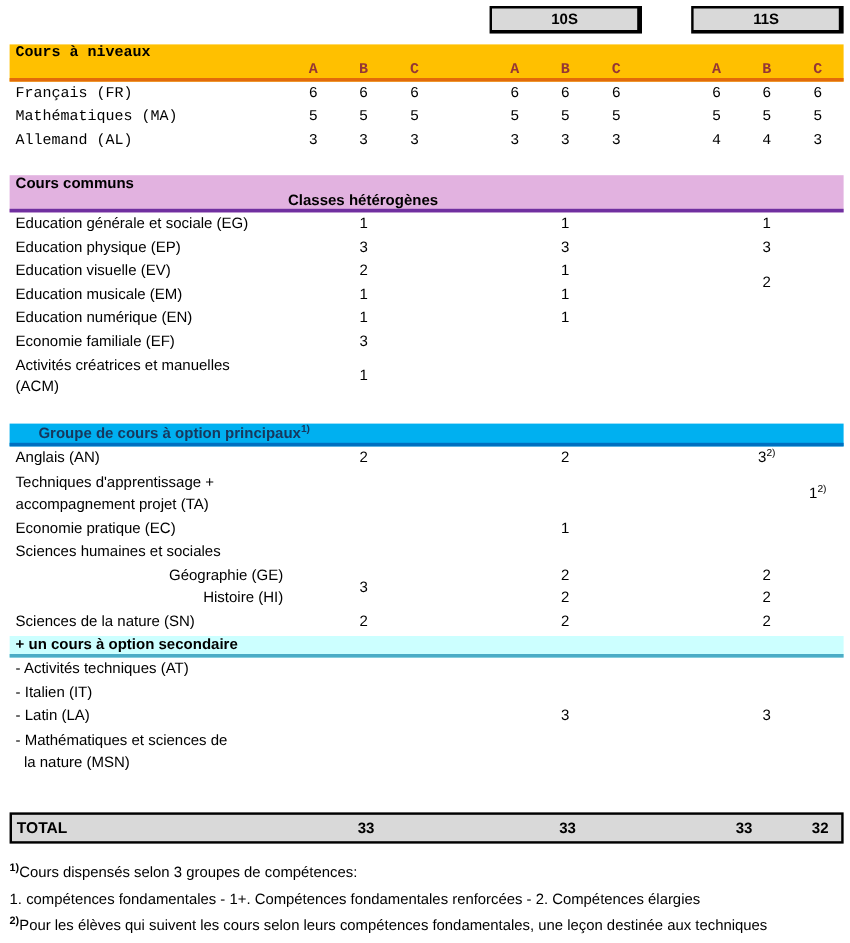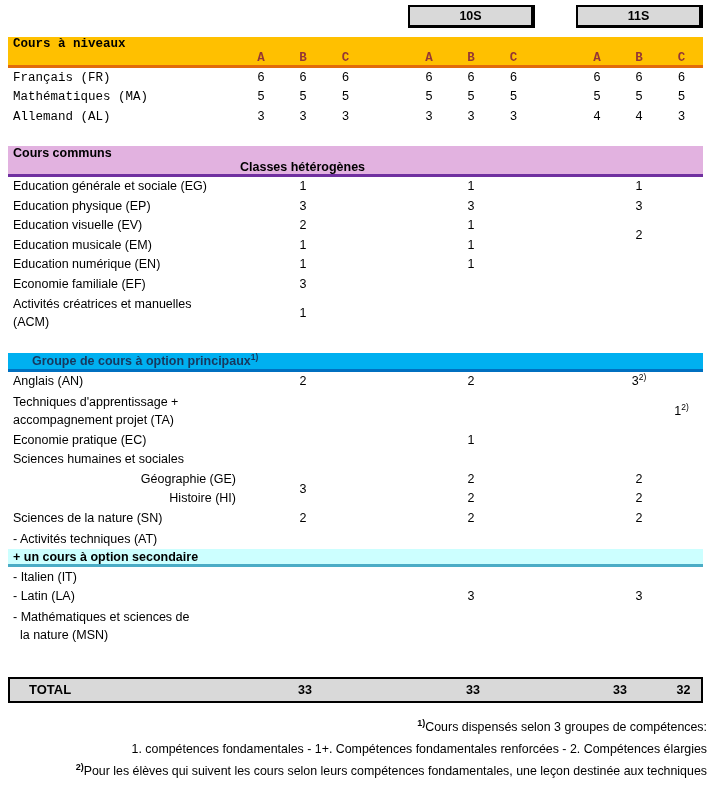--- a/index.html
+++ b/index.html
@@ -42,24 +42,24 @@
   .label { white-space:pre-line; line-height:18px; padding-left:5px; }
   .label.right { text-align:right; padding-right:4px; }
   .val { text-align:center; line-height:14px; }
   .val.merge-down { transform:translateY(10px); }
   sup { font-size:8.5px; line-height:0; vertical-align:super; }
   
   .total {
     margin-top:32px; border:2.5px solid #000; background:var(--gray);
     min-height:26px; font-weight:bold;
   }
-  .total .label { font-size:13px; padding-left:19px; }
+  .total .label { font-size:13px; padding-left:4px; }
   
   .footnotes { margin-top:14px; width:699px; }
-  .fn { line-height:20px; font-size:12.4px; margin-bottom:2px;text-align:right; }
+  .fn { line-height:20px; font-size:12.4px; margin-bottom:2px; }
   .fn sup { font-size:9px; font-weight:bold; }
 </style>
 </head>
 <body>
 
 <div class="page">
   <div class="grid boxes" id="gradeBoxes">
       <div class="grade-box" style="grid-column: 6 / span 3;">10S</div>
       <div class="grade-box" style="grid-column: 10 / span 3;">11S</div>
     </div>
@@ -191,25 +191,25 @@
           <div class="val" style="grid-column: 11;">2</div>
         </div>
         <div class="grid row">
           <div class="label">Sciences de la nature (SN)</div>
           <div class="val" style="grid-column: 3;">2</div>
           <div class="val" style="grid-column: 7;">2</div>
           <div class="val" style="grid-column: 11;">2</div>
         </div>
       </div>
       <div class="section sec-cyan">
-        <div class="grid row">
-          <div class="label">- Activités techniques (AT)</div>
-        </div>
         <div class="grid band band-cyan">
           <div class="title">+ un cours à option secondaire</div>
+        </div>
+        <div class="grid row">
+          <div class="label">- Activités techniques (AT)</div>
         </div>
         <div class="grid row">
           <div class="label">- Italien (IT)</div>
         </div>
         <div class="grid row">
           <div class="label">- Latin (LA)</div>
           <div class="val" style="grid-column: 7;">3</div>
           <div class="val" style="grid-column: 11;">3</div>
         </div>
         <div class="grid row tall">

